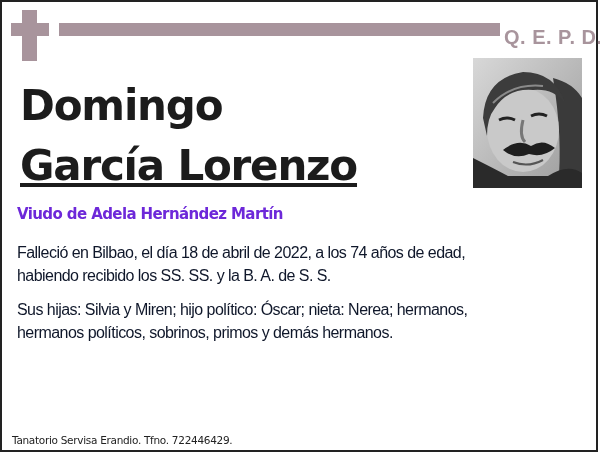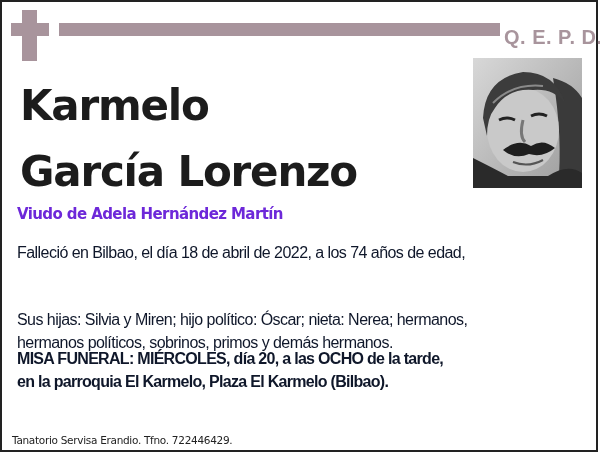--- a/index.html
+++ b/index.html
@@ -74,21 +74,21 @@
       left: 18px;
       font-family: "DejaVu Sans", sans-serif;
       font-weight: bold;
       font-size: 42px;
       color: #1c1c1c;
       letter-spacing: -1.2px;
       white-space: nowrap;
       line-height: 1;
     }
     .name-1 { top: 83px; }
-    .name-2 { top: 149px; }
+    .name-2 { top: 143px; text-decoration: underline; }
     .widower {
       position: absolute;
       left: 15px;
       top: 203px;
       font-family: "DejaVu Sans", sans-serif;
       font-weight: bold;
       font-size: 15px;
       color: #6d28d9;
       letter-spacing: -0.6px;
       white-space: nowrap;
@@ -97,21 +97,21 @@
       position: absolute;
       left: 15px;
       font-family: Liberation Sans, sans-serif;
       font-size: 16px;
       color: #0f172a;
       letter-spacing: -0.55px;
       line-height: 23px;
       white-space: nowrap;
     }
     .para-1 { top: 239px; }
-    .para-2 { top: 306px; }
+    .para-2 { top: 296px; }
     .para-3 {
       top: 345px;
       font-weight: bold;
       letter-spacing: -0.7px;
     }
     .footer {
       position: absolute;
       left: 10px;
       top: 432px;
       font-family: "DejaVu Sans", sans-serif;
@@ -154,33 +154,30 @@
       <path d="M58 58 Q66 54 74 58" stroke="#222" stroke-width="3" fill="none"></path>
 
       <path d="M50 62 Q46 78 52 84" stroke="#777" stroke-width="3" fill="none"></path>
 
       <path d="M30 92 Q45 80 58 88 Q70 80 82 90 Q70 100 56 96 Q42 102 30 92 Z" fill="#1e1e1e"></path>
 
       <path d="M40 104 Q55 110 70 102" stroke="#555" stroke-width="2" fill="none"></path>
     </svg>
   </div>
 
-  <div class="name name-1">Karmelo</div>
+  <div class="name name-1">Domingo</div>
   <div class="name name-2">García Lorenzo</div>
 
   <div class="widower">Viudo de Adela Hernández Martín</div>
 
   <div class="para para-1">
     <span class="line">Falleció en Bilbao, el día 18 de abril de 2022, a los 74 años de edad,</span>
+    <span class="line">habiendo recibido los SS. SS. y la B. A. de S. S.</span>
   </div>
 
   <div class="para para-2">
     <span class="line">Sus hijas: Silvia y Miren; hijo político: Óscar; nieta: Nerea; hermanos,</span>
     <span class="line">hermanos políticos, sobrinos, primos y demás hermanos.</span>
   </div>
 
-  <div class="para para-3">
-    <span class="line">MISA FUNERAL: MIÉRCOLES, día 20, a las OCHO de la tarde,</span>
-    <span class="line">en la parroquia El Karmelo, Plaza El Karmelo (Bilbao).</span>
-  </div>
 
   <div class="footer">Tanatorio Servisa Erandio. Tfno. 722446429.</div>
 </div>
 
 </body></html>

